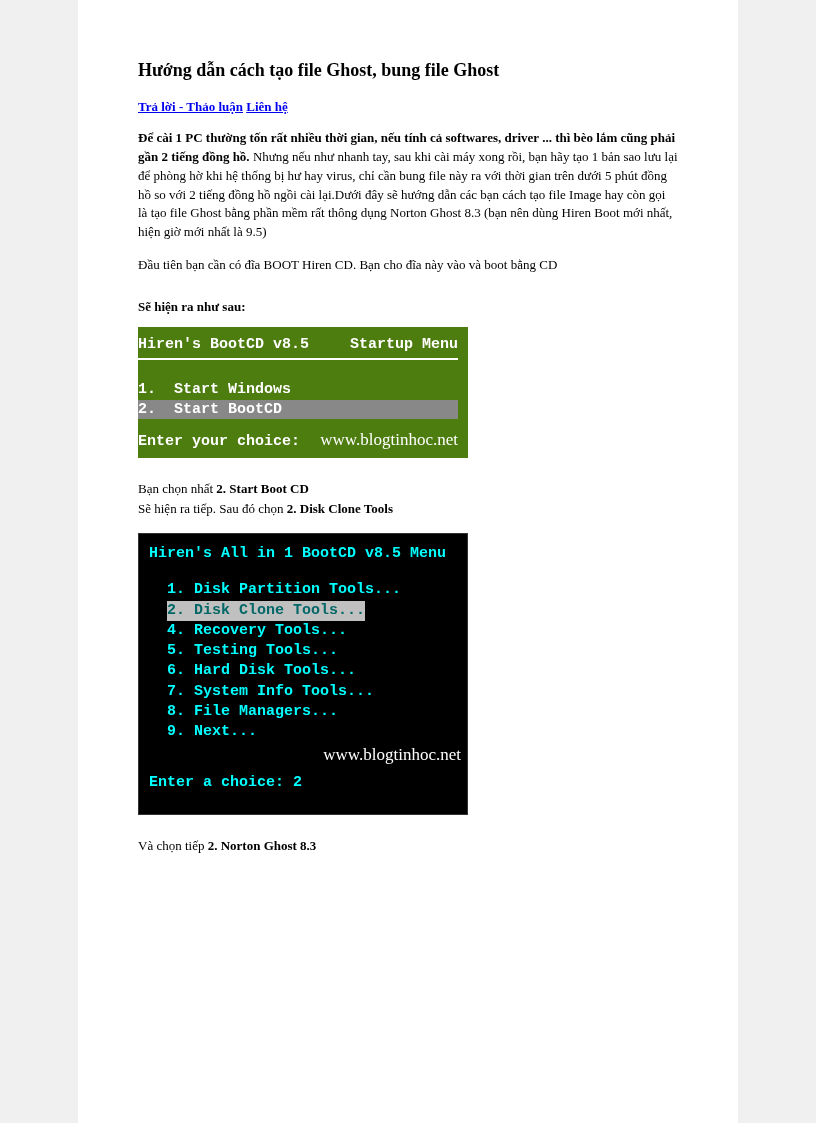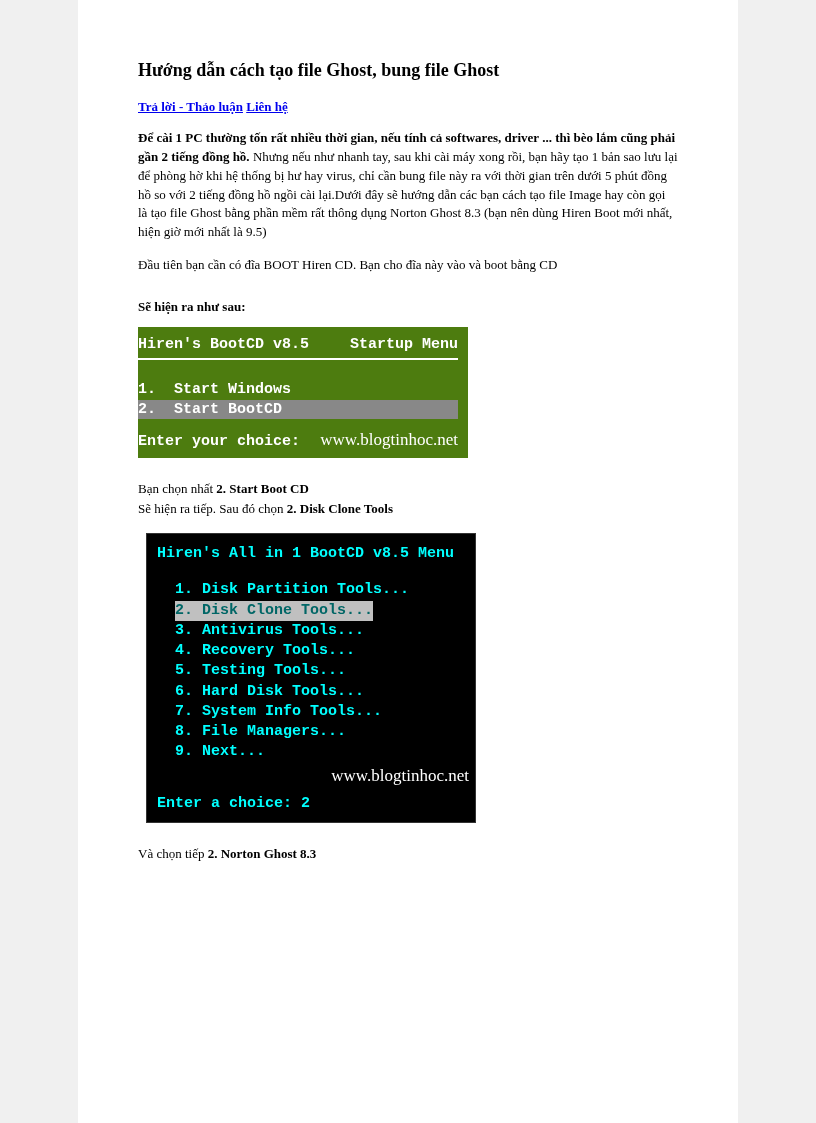--- a/index.html
+++ b/index.html
@@ -94,26 +94,25 @@
     align-items: flex-end;
     margin-top: 10px;
   }
   
   .term2 {
     width: 330px;
     background: #000;
     color: #00ffff;
     font-family: "Courier New", monospace;
     font-size: 15px;
-    padding: 10px 6px 8px 10px;
+    padding: 10px 6px 20px 10px;
     box-sizing: border-box;
     font-weight: bold;
     line-height: 1.35;
     border: 1px solid #333;
-    margin-left: 8px;
   }
   .term2 .menu-title {
     margin-bottom: 16px;
     white-space: pre;
   }
   .term2 .item {
     white-space: pre;
     padding-left: 18px;
   }
   .term2 .sel {
@@ -174,21 +173,20 @@
     <span>Bạn chọn nhất </span><span class="bold">2. Start Boot CD</span>
   </div>
   <div class="para">
     <span>Sẽ hiện ra tiếp. Sau đó chọn </span><span class="bold">2. Disk Clone Tools</span>
   </div>
 
   <div class="term2">
     <div class="menu-title">Hiren's All in 1 BootCD v8.5 Menu</div>
     <div class="item">1. Disk Partition Tools...</div>
     <div class="item"><span class="sel">2. Disk Clone Tools...</span></div>
-    <div class="item">3. Antivirus Tools...</div>
     <div class="item">4. Recovery Tools...</div>
     <div class="item">5. Testing Tools...</div>
     <div class="item">6. Hard Disk Tools...</div>
     <div class="item">7. System Info Tools...</div>
     <div class="item">8. File Managers...</div>
     <div class="item">9. Next...</div>
     <div class="watermark">www.blogtinhoc.net</div>
     <div class="prompt">Enter a choice: 2</div>
   </div>
 

